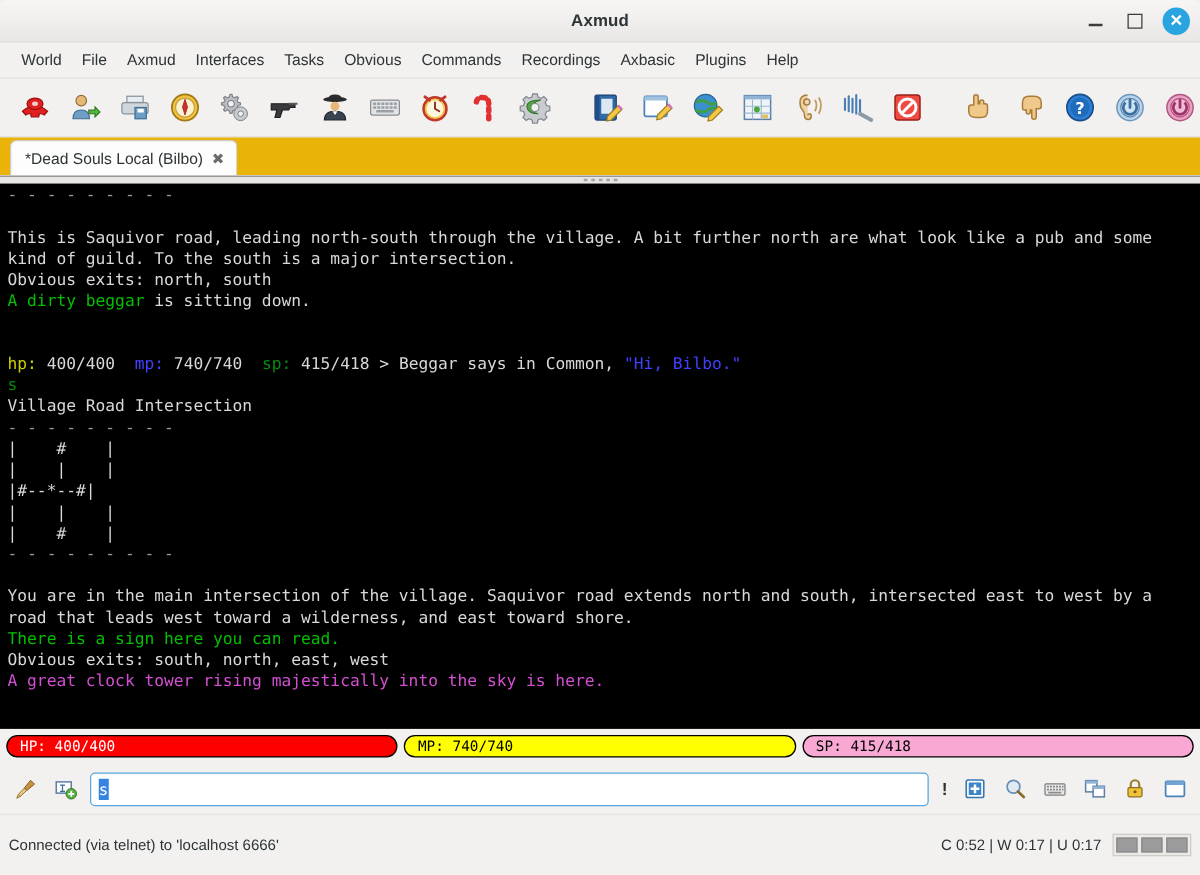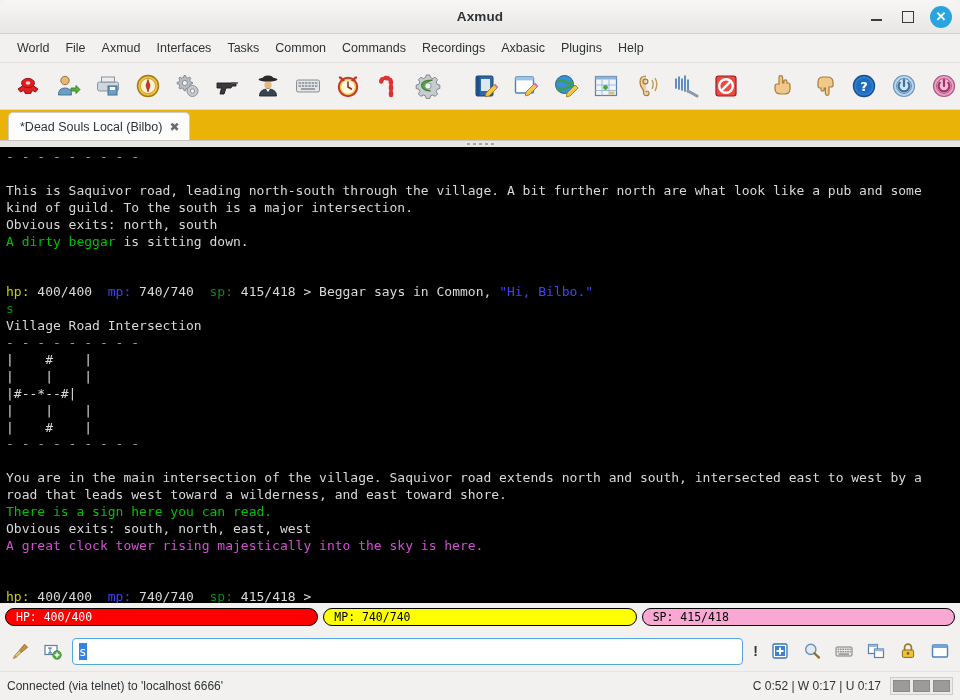--- a/index.html
+++ b/index.html
@@ -279,21 +279,21 @@
     padding: 0 2px;
   }
 
   
   .statusbar {
     height: 26px;
     min-height: 26px;
     background: #f2f1f0;
     display: flex;
     align-items: center;
-    padding: 1px 7px;
+    padding: 11px 7px;
     border-top: 1px solid #e6e4e1;
     justify-content: space-between;
   }
   .status-left {
     font-size: 12px;
     color: #2e3436;
   }
   .status-right {
     display: flex;
     align-items: center;
@@ -332,21 +332,21 @@
       <div class="wc-close">✕</div>
     </div>
   </div>
 
   <div class="menubar" id="menubar">
       <div class="menu-item">World</div>
       <div class="menu-item">File</div>
       <div class="menu-item">Axmud</div>
       <div class="menu-item">Interfaces</div>
       <div class="menu-item">Tasks</div>
-      <div class="menu-item">Common</div>
+      <div class="menu-item">Obvious</div>
       <div class="menu-item">Commands</div>
       <div class="menu-item">Recordings</div>
       <div class="menu-item">Axbasic</div>
       <div class="menu-item">Plugins</div>
       <div class="menu-item">Help</div>
     </div>
 
   <div class="toolbar" id="toolbar">
       <div class="tb-btn">
         <svg width="26" height="26" viewBox="0 0 26 26">

